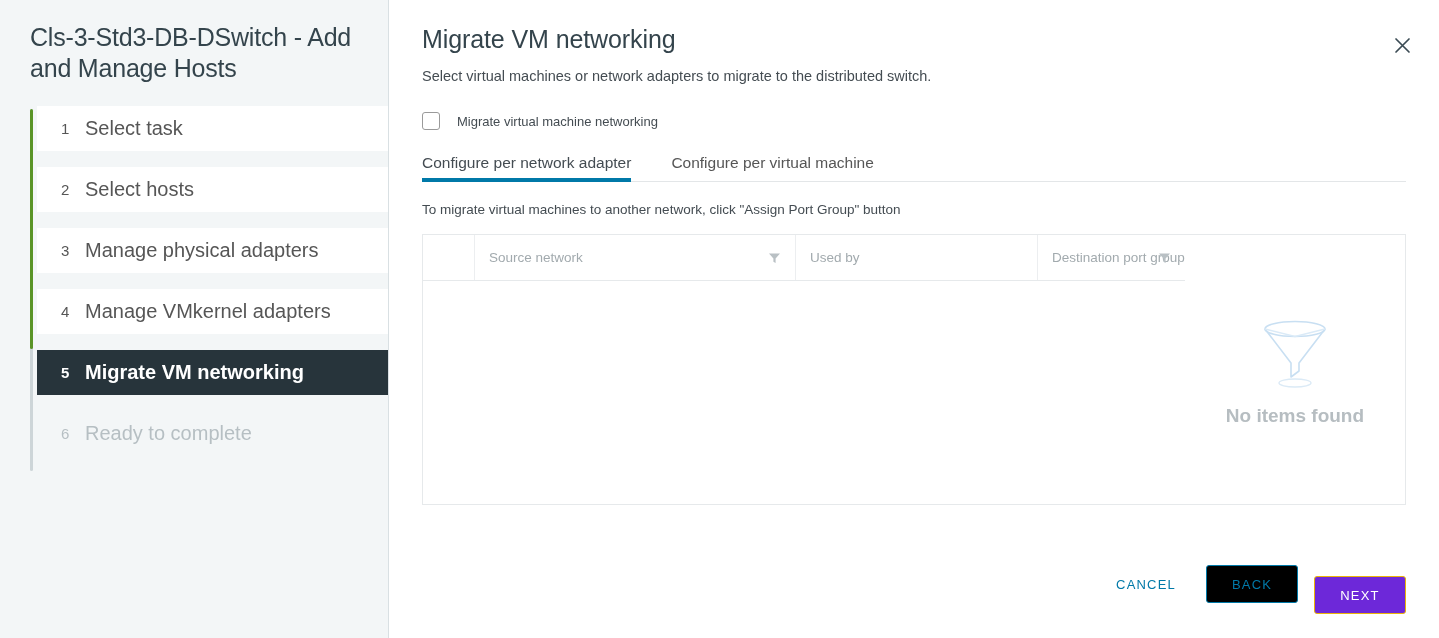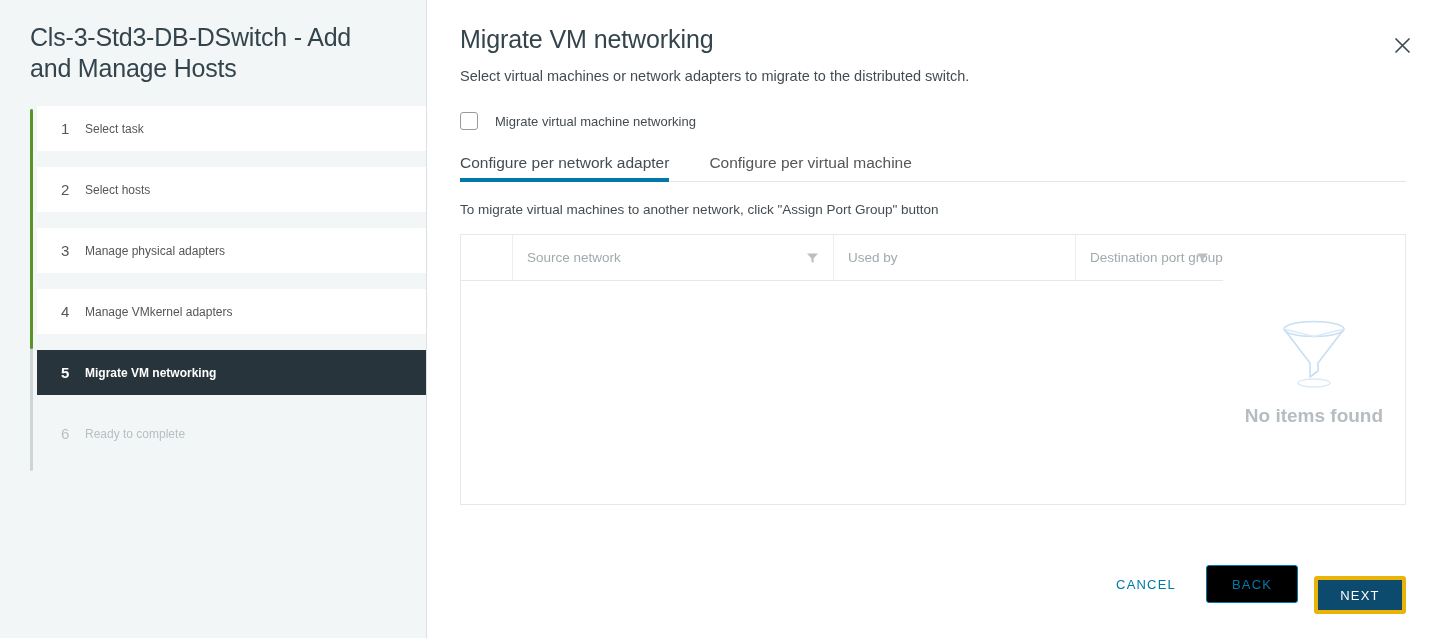--- a/index.html
+++ b/index.html
@@ -6,21 +6,21 @@
   html, body {
     width: 1439px; height: 638px;
     font-family: "Liberation Sans", sans-serif;
     background: #ffffff;
     overflow: hidden;
   }
   .wizard { position: relative; width: 1439px; height: 638px; display: flex; background:#fff; }
 
   
   .sidebar {
-    width: 427px; height: 638px;
+    width: 389px; height: 638px;
     background: #f3f6f7;
     border-right: 1px solid #d9e0e3;
     position: relative; flex: none;
   }
   .wizard-title {
     padding: 22px 28px 0 30px;
     font-size: 25px; line-height: 31px;
     font-weight: 400; color: #34444c;
     letter-spacing: -0.2px;
   }
@@ -41,21 +41,21 @@
     height: 45px; margin-bottom: 16px;
     background: #ffffff;
     display: flex; align-items: center;
     cursor: pointer;
   }
   .step .num {
     width: 28px; text-align: left; padding-left: 24px;
     font-size: 15px; color: #565656;
   }
   .step .label {
-    font-size: 12px; color: #565656;
+    font-size: 20px; color: #565656;
     padding-left: 20px; white-space: nowrap;
   }
   .step.active { background: #27343b; }
   .step.active .num, .step.active .label { color: #ffffff; font-weight: bold; }
   .step.pending { background: #f3f6f7; }
   .step.pending .num, .step.pending .label { color: #b6bfc3; }
 
   
   .main { flex: 1; position: relative; background: #fff; height: 638px; }
   .main-header { padding: 24px 0 0 33px; position: relative; }
@@ -144,21 +144,21 @@
     display: flex; align-items: center; gap: 16px;
   }
   .btn {
     font-size: 13px; letter-spacing: 1.2px;
     height: 38px; padding: 0 20px; cursor: pointer;
     display: flex; align-items: center; justify-content: center;
     border-radius: 3px; font-family: inherit;
   }
   .btn-flat { background: transparent; border: none; color: #0079a8; padding: 0 14px; }
   .btn-outline { background: #000000; border: 1px solid #0079a8; color: #0079a8; min-width: 92px; }
-  .btn-primary { background: #0c4a6e; border: 4px solid #eab308; color: #fff; min-width: 92px; margin-top: 22px; }
+  .btn-primary { background: #6d28d9; border: 1px solid #eab308; color: #fff; min-width: 92px; margin-top: 22px; }
 </style>
 </head>
 <body>
 
 <div class="wizard">
 
   <div class="sidebar">
     <div class="wizard-title">Cls-3-Std3-DB-DSwitch - Add and Manage Hosts</div>
 
     <div class="steps">

